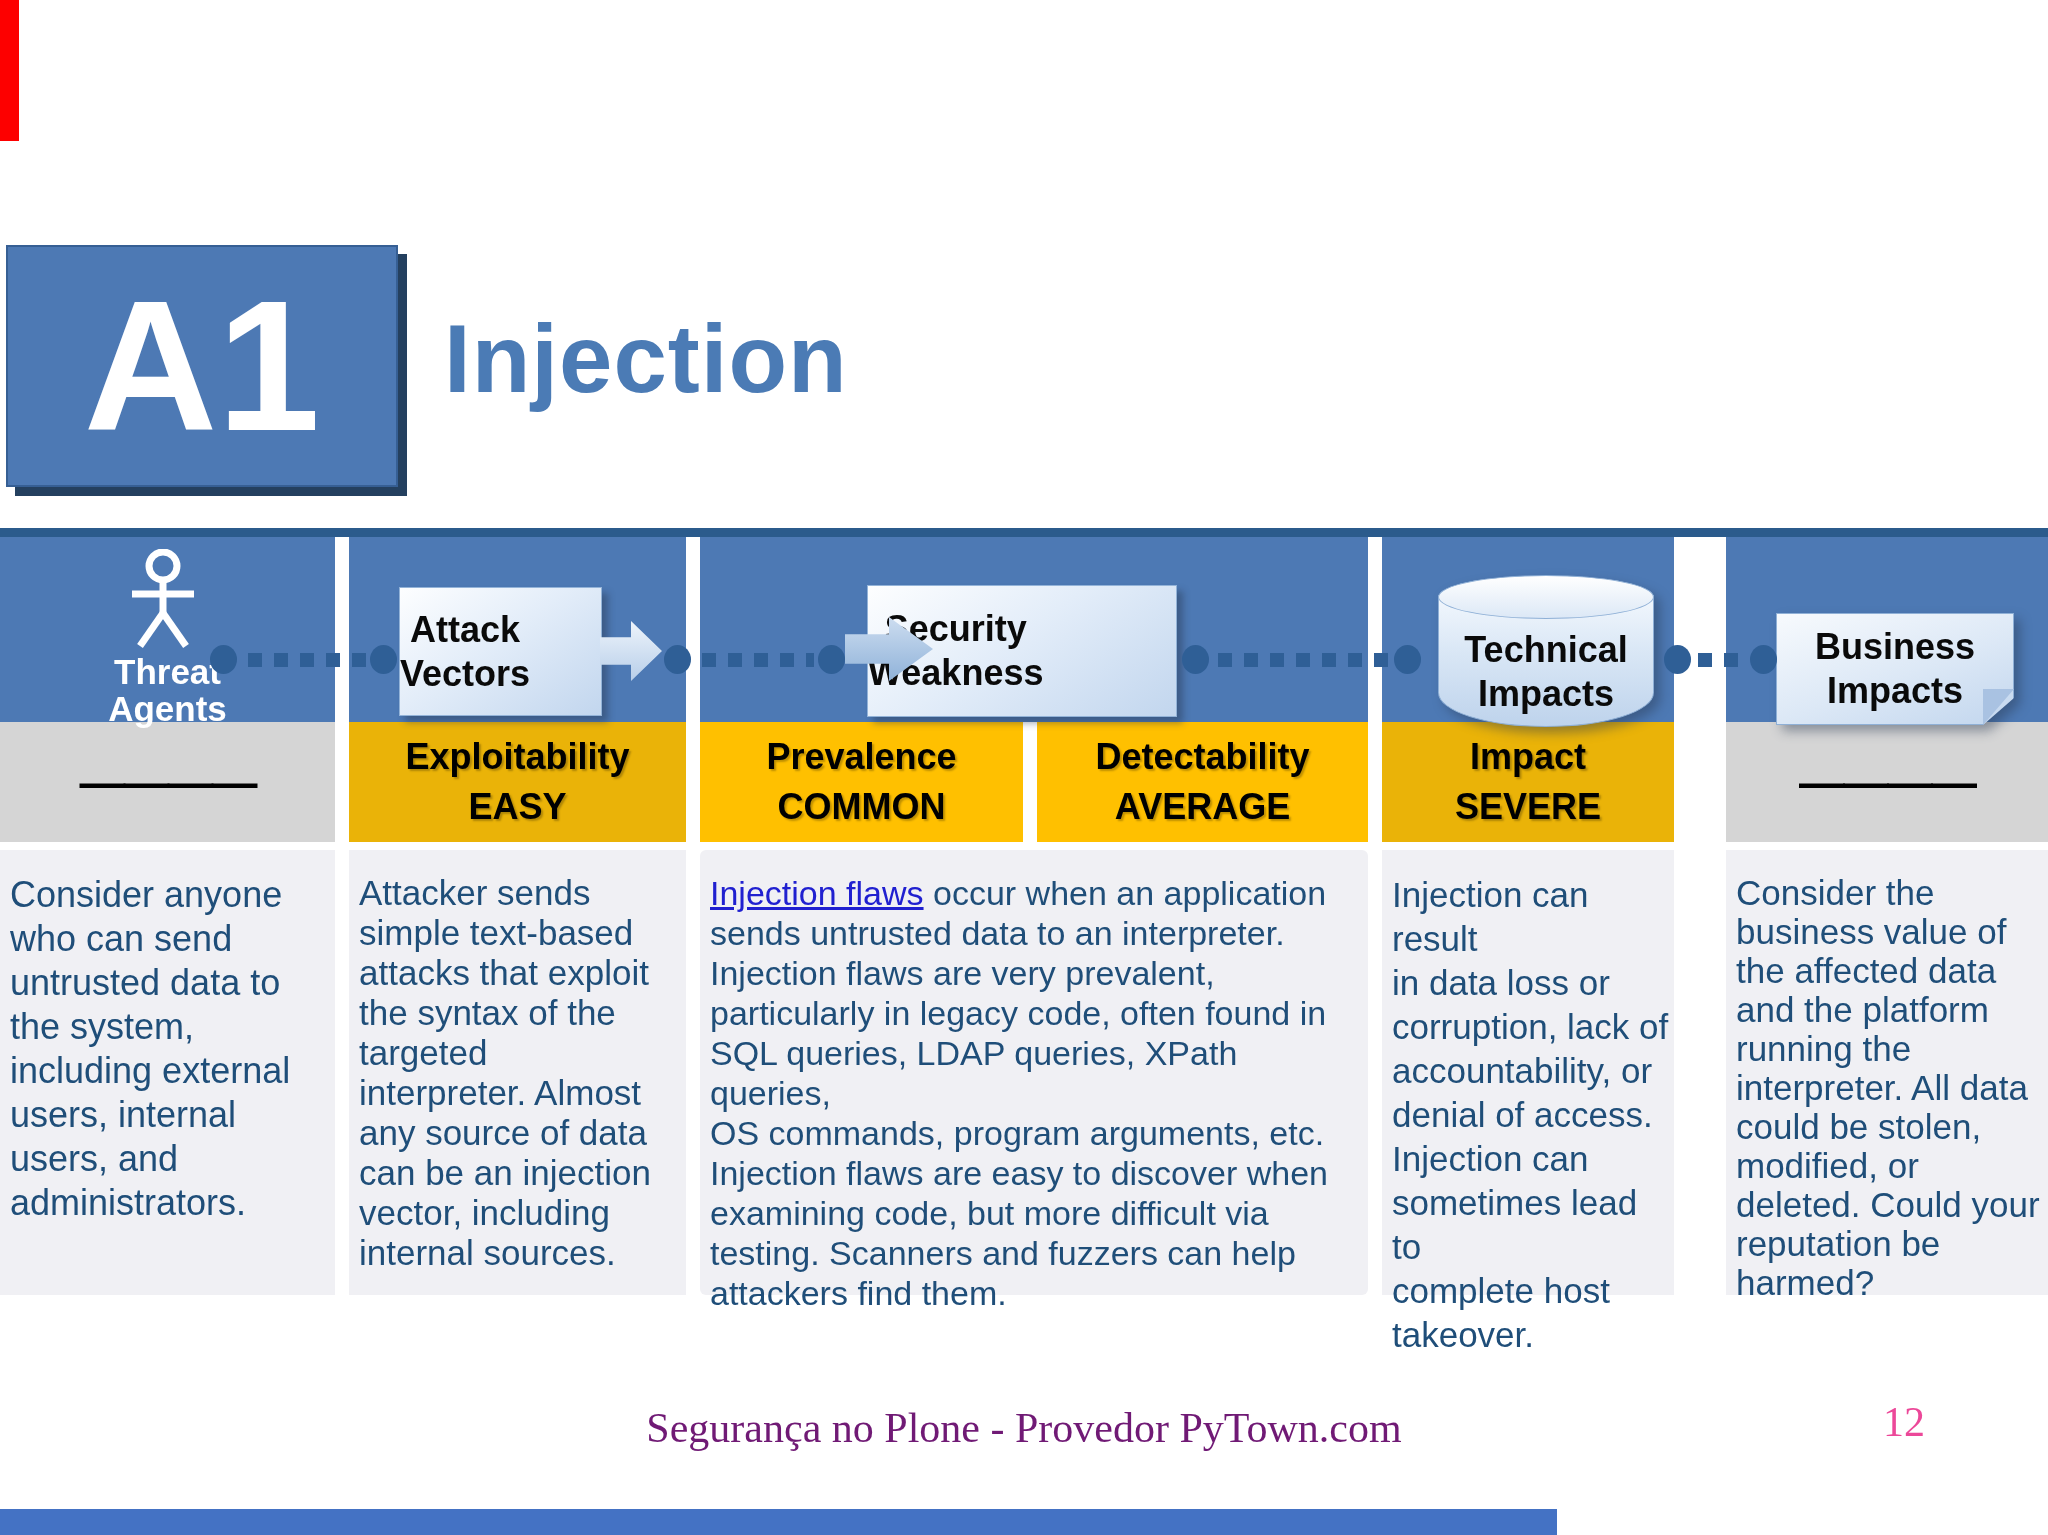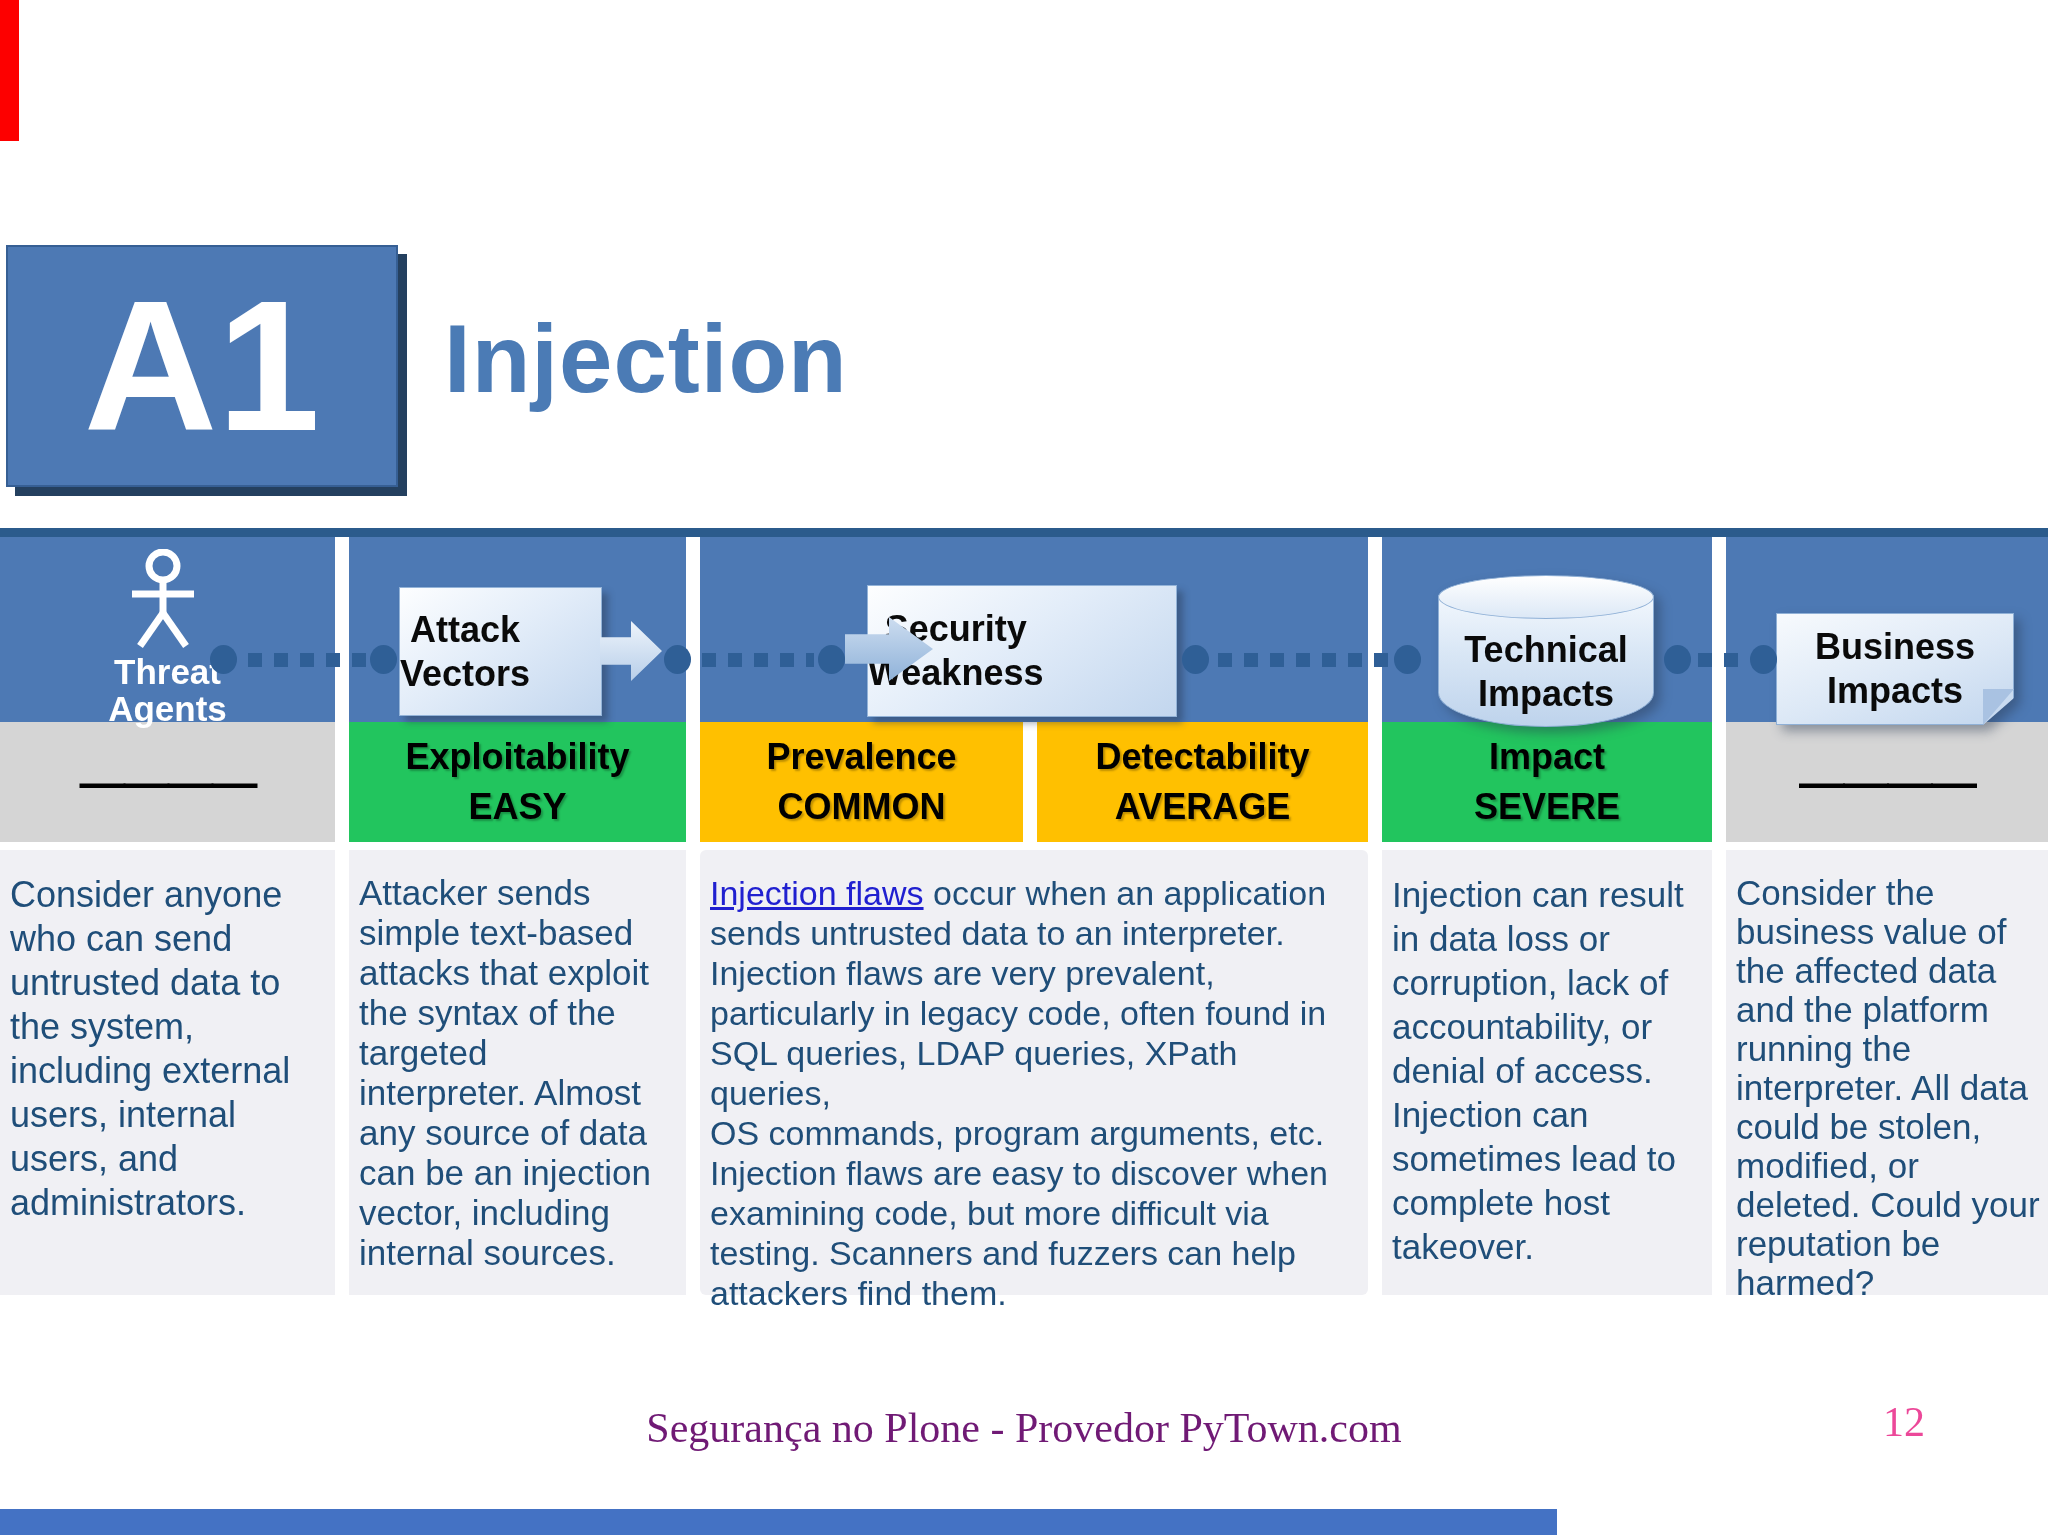--- a/index.html
+++ b/index.html
@@ -16,27 +16,27 @@
           display:flex;align-items:center;justify-content:center;}
   .a1-text{color:#ffffff;font-size:185px;font-weight:bold;line-height:1;}
   .slide-title{position:absolute;left:444px;top:304px;font-size:96px;font-weight:bold;
                color:#4b7bb5;letter-spacing:1px;}
 
   
   .tbl{position:absolute;left:0;top:528px;width:2048px;height:752px;}
   .tbl-topborder{position:absolute;left:0;top:0;width:2048px;height:9px;background:#2b5b8c;}
   .col{position:absolute;top:9px;height:743px;}
   .col1{left:0;width:335px;}   .col2{left:349px;width:337px;}
-  .col3{left:700px;width:668px;} .col4{left:1382px;width:330px;}
+  .col3{left:700px;width:668px;} .col4{left:1382px;width:292px;}
   .col5{left:1726px;width:322px;}
   .col-header{position:relative;height:185px;background:#4d79b4;}
   .badge{height:120px;display:flex;flex-direction:column;align-items:center;
          justify-content:center;font-weight:bold;font-size:36px;line-height:50px;
          color:#000;text-align:center;text-shadow:2px 2px 2px rgba(0,0,0,.25);}
-  .badge.red{background:#22c55e;} .badge.amber{background:#ffc000;}
+  .badge.red{background:#eab308;} .badge.amber{background:#ffc000;}
   .badge.gray{background:#d5d5d5;text-shadow:none;}
   .badge-row3{height:120px;display:flex;}
   .badge-row3 .badge.half1{width:323px;} .badge-row3 .gap{width:14px;background:#ffffff;}
   .badge-row3 .badge.half2{width:331px;}
   .dash-line{font-size:46px;font-weight:bold;letter-spacing:-2px;color:#000;line-height:46px;}
   .body{margin-top:8px;height:422px;background:#f0f0f4;color:#1f4e79;
         white-space:pre-line;padding:23px 2px 0 10px;}
   .b1{font-size:36px;line-height:44px;} .b2{font-size:35px;line-height:40px;}
   .b3{font-size:34px;line-height:40px;border-radius:6px;} .b4{font-size:35px;line-height:44px;}
   .b5{font-size:35px;line-height:39px;}

